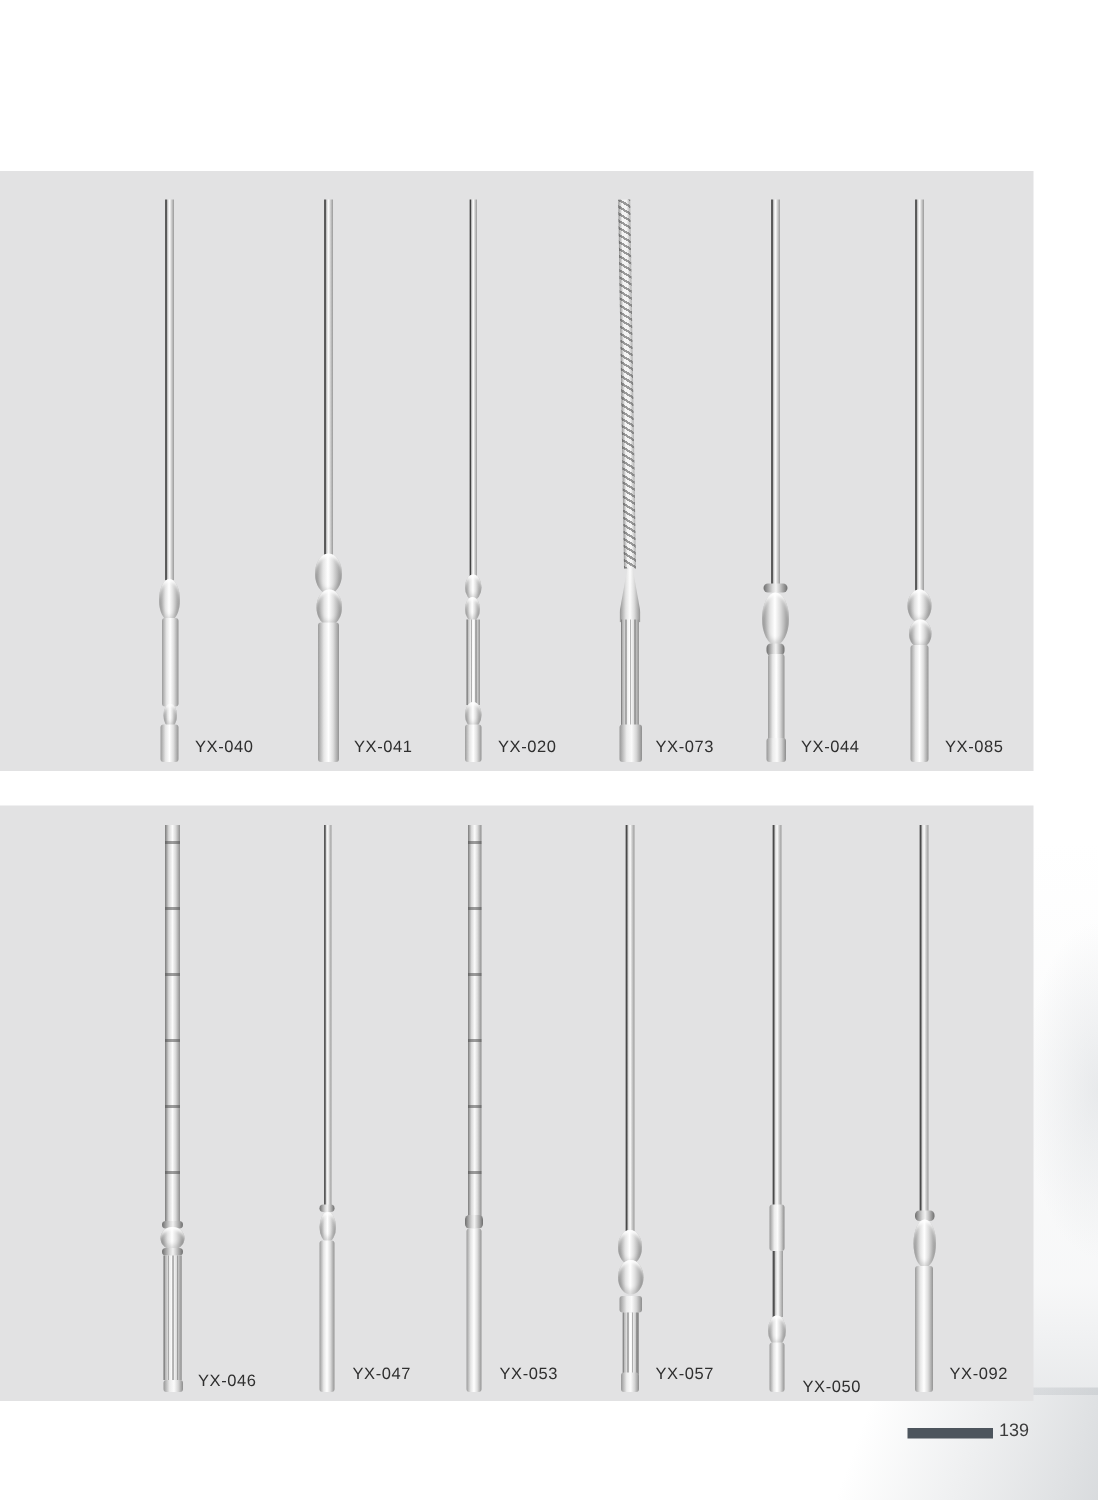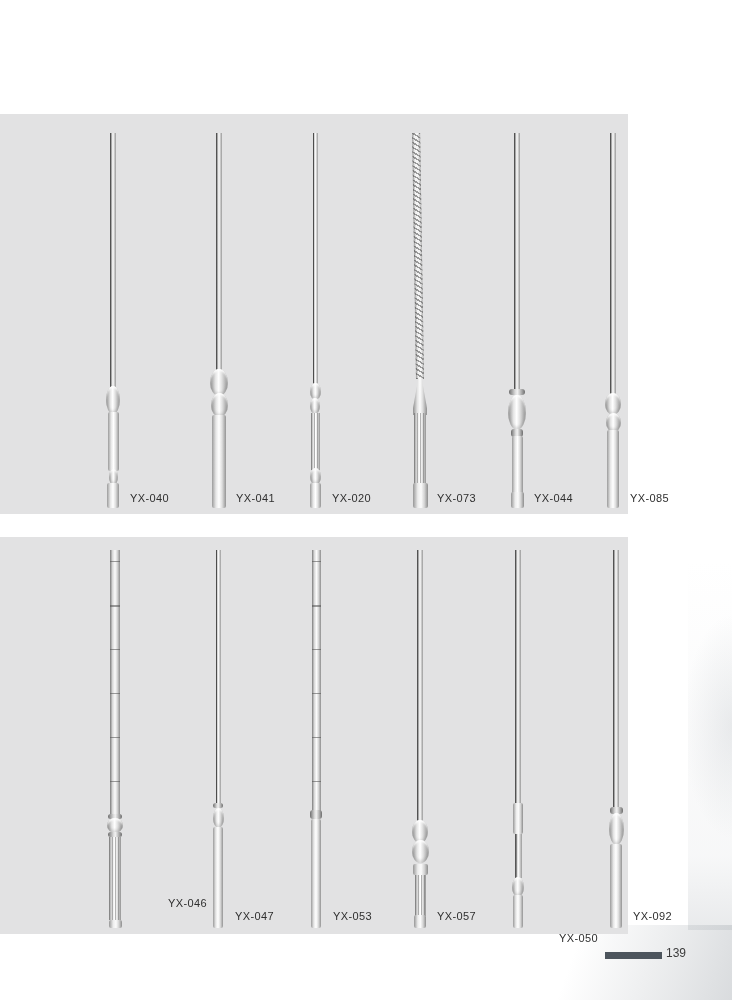--- a/index.html
+++ b/index.html
@@ -15,21 +15,21 @@
     pointer-events:none;
   }
   .swoosh-right{
     position:absolute;left:688px;top:560px;width:44px;height:370px;
     background:
       radial-gradient(ellipse 70px 160px at 100% 45%, rgba(190,195,200,0.30), rgba(255,255,255,0) 70%),
       linear-gradient(180deg, rgba(255,255,255,0) 0%, rgba(200,204,208,0.15) 80%, rgba(180,185,190,0.3) 100%);
     pointer-events:none;
   }
   .panel{
-    position:absolute;left:0;width:628px;background:#e2e2e3;
+    position:absolute;left:0;width:689px;background:#e2e2e3;
   }
   #panel-top{top:114px;height:400px;}
   #panel-bottom{top:537px;height:397px;}
 
   .baluster{position:absolute;top:0;height:100%;}
   .part{position:absolute;}
 
   .p-rod{
     background:linear-gradient(90deg,#6f6f6f 0%,#3f3f3f 14%,#d8d8d8 30%,#fbfbfb 52%,#d2d2d2 70%,#9a9a9a 100%);
   }
@@ -137,21 +137,21 @@
     </div>
   </div>
 <div class="panel" id="panel-bottom">
     <div class="baluster" style="left: 0px;">
       <div class="part p-rodseg" style="left: 110px; top: 13px; width: 10px; height: 266px;"></div>
       <div class="part p-ring" style="left: 108px; top: 277px; width: 14px; height: 5px;"></div>
       <div class="part p-ball" style="left: 107px; top: 281px; width: 16px; height: 15px;"></div>
       <div class="part p-ring" style="left: 108px; top: 295px; width: 14px; height: 5px;"></div>
       <div class="part p-flute" style="left: 109px; top: 300px; width: 12px; height: 83px;"></div>
       <div class="part p-cuff" style="left: 108.5px; top: 383px; width: 13px; height: 8px;"></div>
-      <div class="b-label" style="left: 132px; top: 360px; margin-left: 36px;">YX-046</div>
+      <div class="b-label" style="left: 132px; top: 378px;">YX-046</div>
     </div>
     <div class="baluster" style="left: 0px;">
       <div class="part p-rod" style="left: 215.5px; top: 13px; width: 5px; height: 255px;"></div>
       <div class="part p-ring" style="left: 213px; top: 266px; width: 10px; height: 5px;"></div>
       <div class="part p-ball" style="left: 212.5px; top: 271px; width: 11px; height: 20px;"></div>
       <div class="part p-cyl" style="left: 213px; top: 290px; width: 10px; height: 101px;"></div>
       <div class="b-label" style="left: 235px; top: 373px;">YX-047</div>
     </div>
     <div class="baluster" style="left: 0px;">
       <div class="part p-rodseg" style="left: 311.5px; top: 13px; width: 9px; height: 261px;"></div>
@@ -167,21 +167,21 @@
       <div class="part p-flute" style="left: 414.5px; top: 338px; width: 11px; height: 41px;"></div>
       <div class="part p-cuff" style="left: 414px; top: 378px; width: 12px; height: 13px;"></div>
       <div class="b-label" style="left: 437px; top: 373px;">YX-057</div>
     </div>
     <div class="baluster" style="left: 0px;">
       <div class="part p-rod" style="left: 515px; top: 13px; width: 6px; height: 254px;"></div>
       <div class="part p-cuff" style="left: 513px; top: 266px; width: 10px; height: 31px;"></div>
       <div class="part p-rod" style="left: 514.5px; top: 297px; width: 7px; height: 44px;"></div>
       <div class="part p-ball" style="left: 512px; top: 340px; width: 12px; height: 20px;"></div>
       <div class="part p-cyl" style="left: 513px; top: 358px; width: 10px; height: 33px;"></div>
-      <div class="b-label" style="left: 535px; top: 395px; margin-left: 24px;">YX-050</div>
+      <div class="b-label" style="left: 535px; top: 382px;">YX-050</div>
     </div>
     <div class="baluster" style="left: 0px;">
       <div class="part p-rod" style="left: 613px; top: 13px; width: 6px; height: 258px;"></div>
       <div class="part p-ring" style="left: 609.5px; top: 270px; width: 13px; height: 7px;"></div>
       <div class="part p-ball" style="left: 608.5px; top: 276px; width: 15px; height: 32px;"></div>
       <div class="part p-cyl" style="left: 610px; top: 307px; width: 12px; height: 84px;"></div>
       <div class="b-label" style="left: 633px; top: 373px;">YX-092</div>
     </div>
   </div>
 

